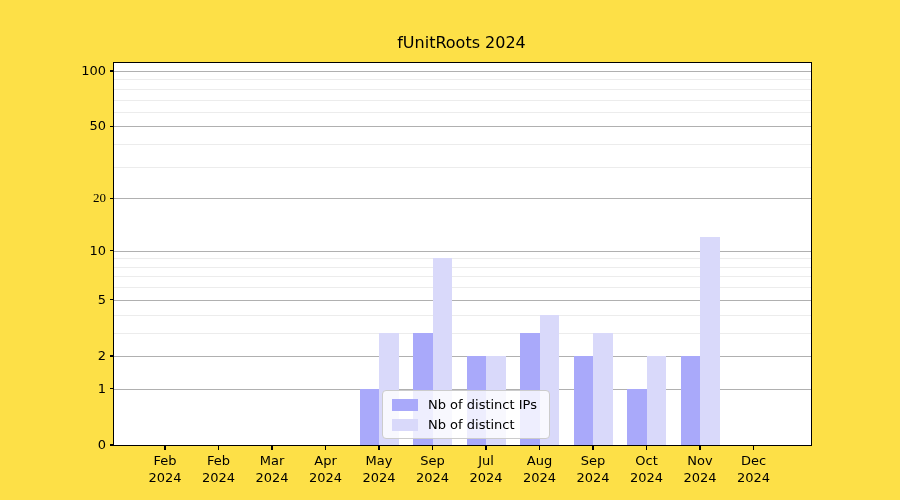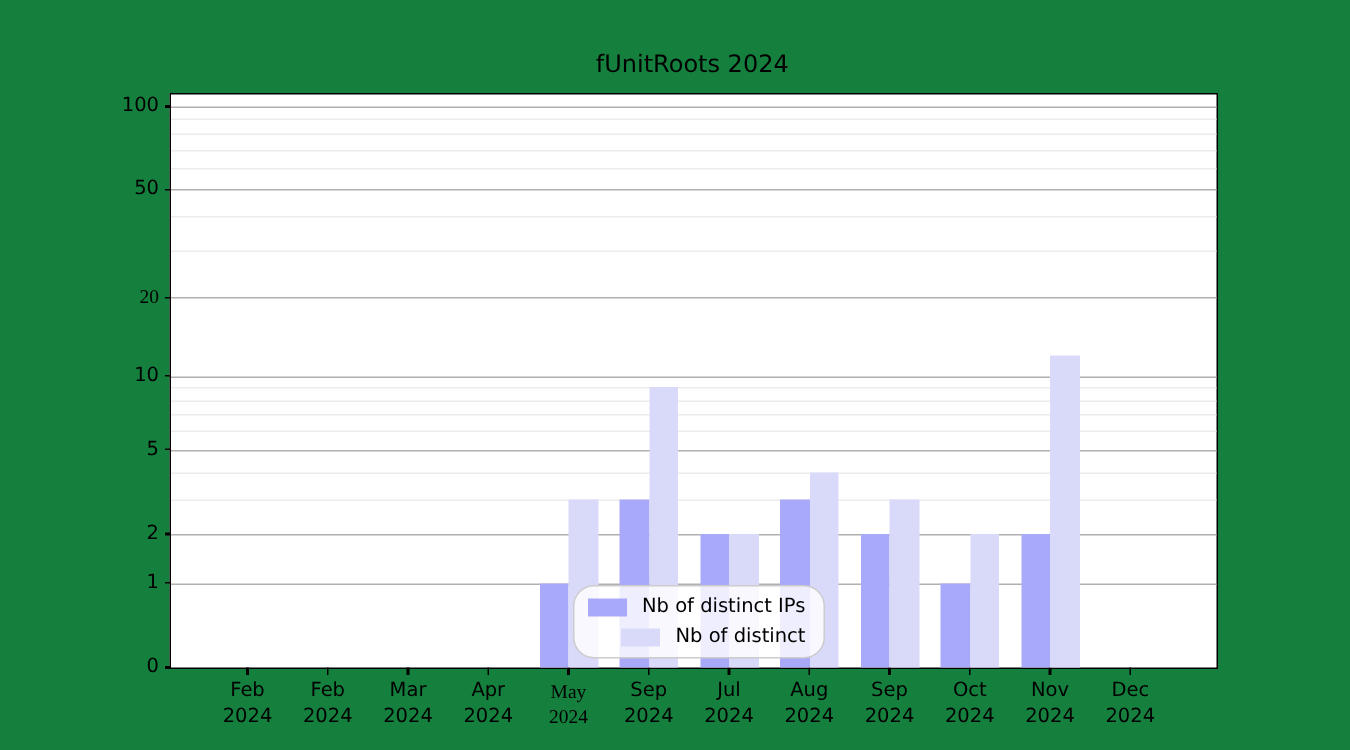--- a/index.html
+++ b/index.html
@@ -1,34 +1,34 @@
 <!DOCTYPE html>
 <html><head>
 <meta charset="utf-8">
 <style>
   html,body{margin:0;padding:0;background:#fff;}
-  .fig{position:relative;width:900px;height:500px;background:#15803d;
+  .fig{position:relative;width:900px;height:500px;background:#fde047;
        font-family:"DejaVu Sans","Liberation Sans",sans-serif;color:#000;overflow:hidden;}
   .title{position:absolute;left:113px;top:33px;width:697px;text-align:center;
          font-size:16px;line-height:20px;color:#000;}
   .plot{position:absolute;left:113px;top:62px;width:697px;height:382px;
         border:1.2px solid #000;background:#fff;}
   .grid{position:absolute;left:0;width:100%;height:1px;}
   .grid.minor{background:#ececec;}
   .grid.major{background:#b0b0b0;}
   .bar{position:absolute;z-index:1;}
   .ytick{position:absolute;left:-4.5px;width:4.5px;height:1.2px;background:#000;}
   .ylabel{position:absolute;left:-54px;width:46px;text-align:right;
           font-size:13px;line-height:18px;}
   .xtick{position:absolute;top:382px;width:1.2px;height:4.5px;background:#000;}
   .xlabel{position:absolute;top:389px;width:60px;text-align:center;
           font-size:13px;line-height:17px;}
   .legend{position:absolute;left:268px;top:327px;z-index:3;
-          background:rgba(255,255,255,0.8);border:1px solid #cccccc;border-radius:14px;
-          padding:6px 12px 6px 9px;display:flex;flex-direction:column;gap:5px;align-items:flex-end;}
+          background:rgba(255,255,255,0.8);border:1px solid #cccccc;border-radius:4px;
+          padding:6px 12px 6px 9px;display:flex;flex-direction:column;gap:5px;}
   .legend-row{display:flex;align-items:center;gap:10px;}
   .swatch{display:inline-block;width:26px;height:12px;}
   .legend-label{font-size:13px;line-height:15px;white-space:nowrap;}
 </style>
 </head>
 <body>
 
 <div class="fig">
   <div class="title">fUnitRoots 2024</div>
   <div class="plot" id="plot">
@@ -105,21 +105,21 @@
       <div class="xlabel" style="left: 128px;">
         <div class="xmonth">Mar</div>
         <div class="xyear">2024</div>
       </div>
       <div class="xtick" style="left: 210.9px;"></div>
       <div class="xlabel" style="left: 181.5px;">
         <div class="xmonth">Apr</div>
         <div class="xyear">2024</div>
       </div>
       <div class="xtick" style="left: 264.4px;"></div>
-      <div class="xlabel" style="left: 235px; font-family: Liberation Serif, serif;">
+      <div class="xlabel" style="left: 235px;">
         <div class="xmonth">May</div>
         <div class="xyear">2024</div>
       </div>
       <div class="xtick" style="left: 317.9px;"></div>
       <div class="xlabel" style="left: 288.5px;">
         <div class="xmonth">Sep</div>
         <div class="xyear">2024</div>
       </div>
       <div class="xtick" style="left: 371.4px;"></div>
       <div class="xlabel" style="left: 342px;">

